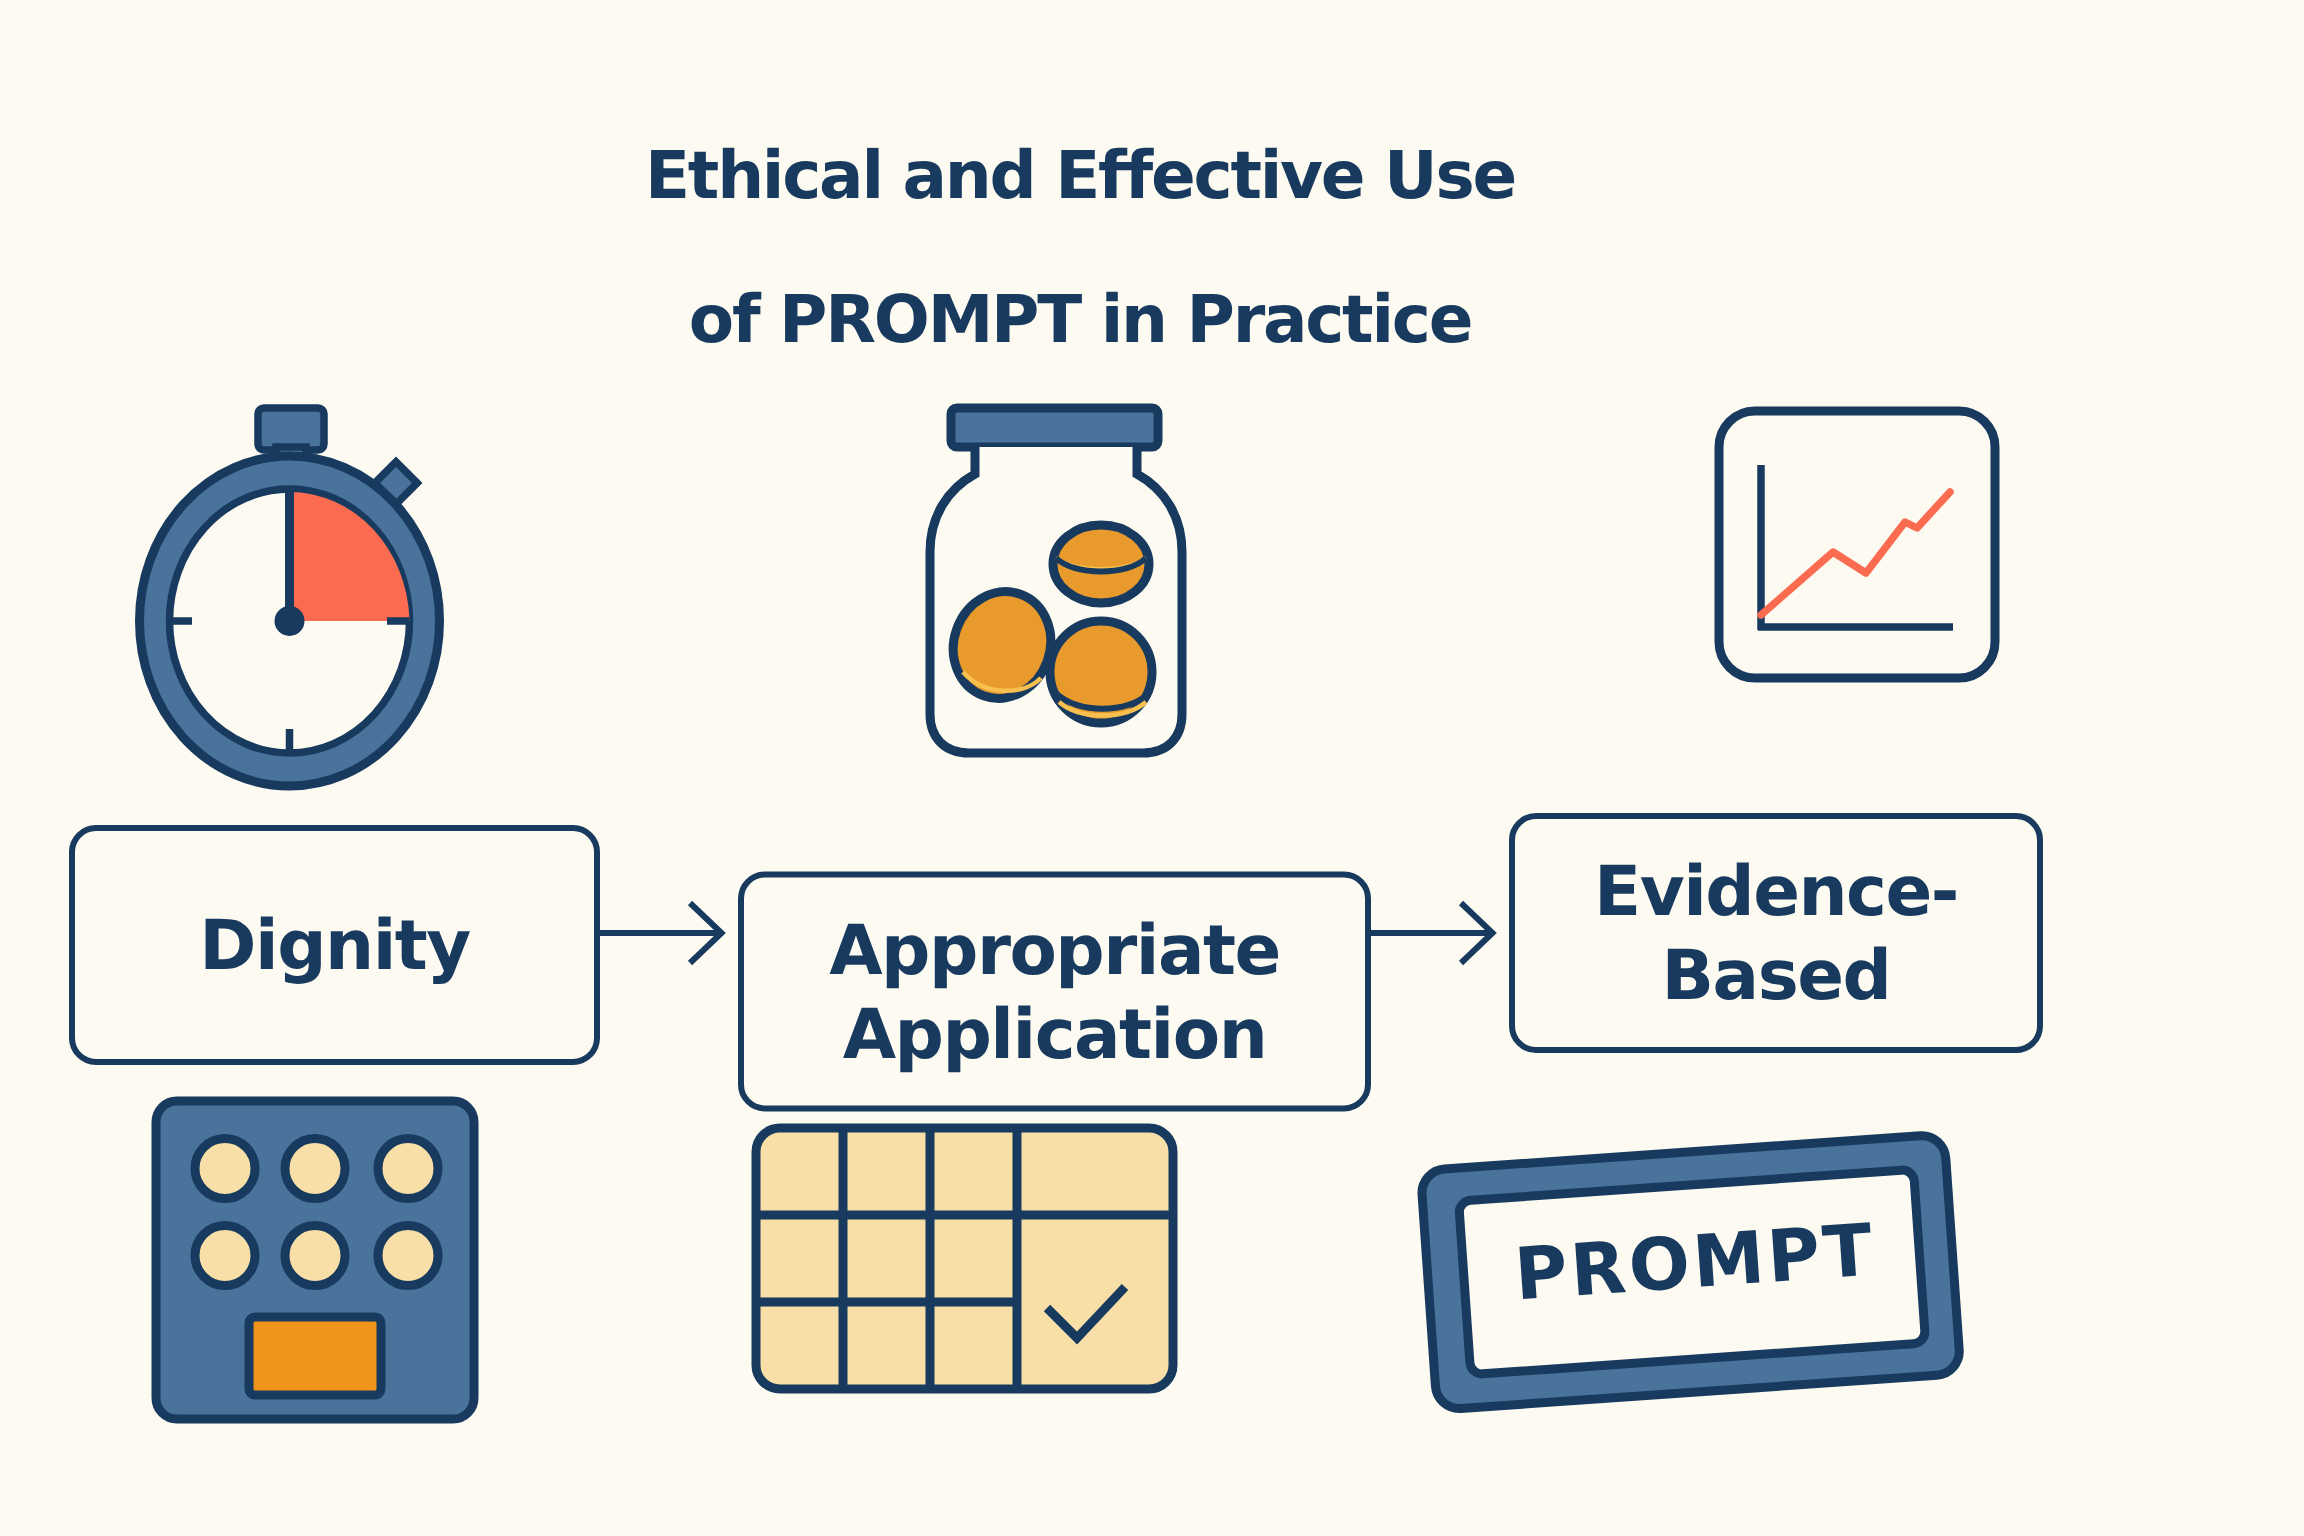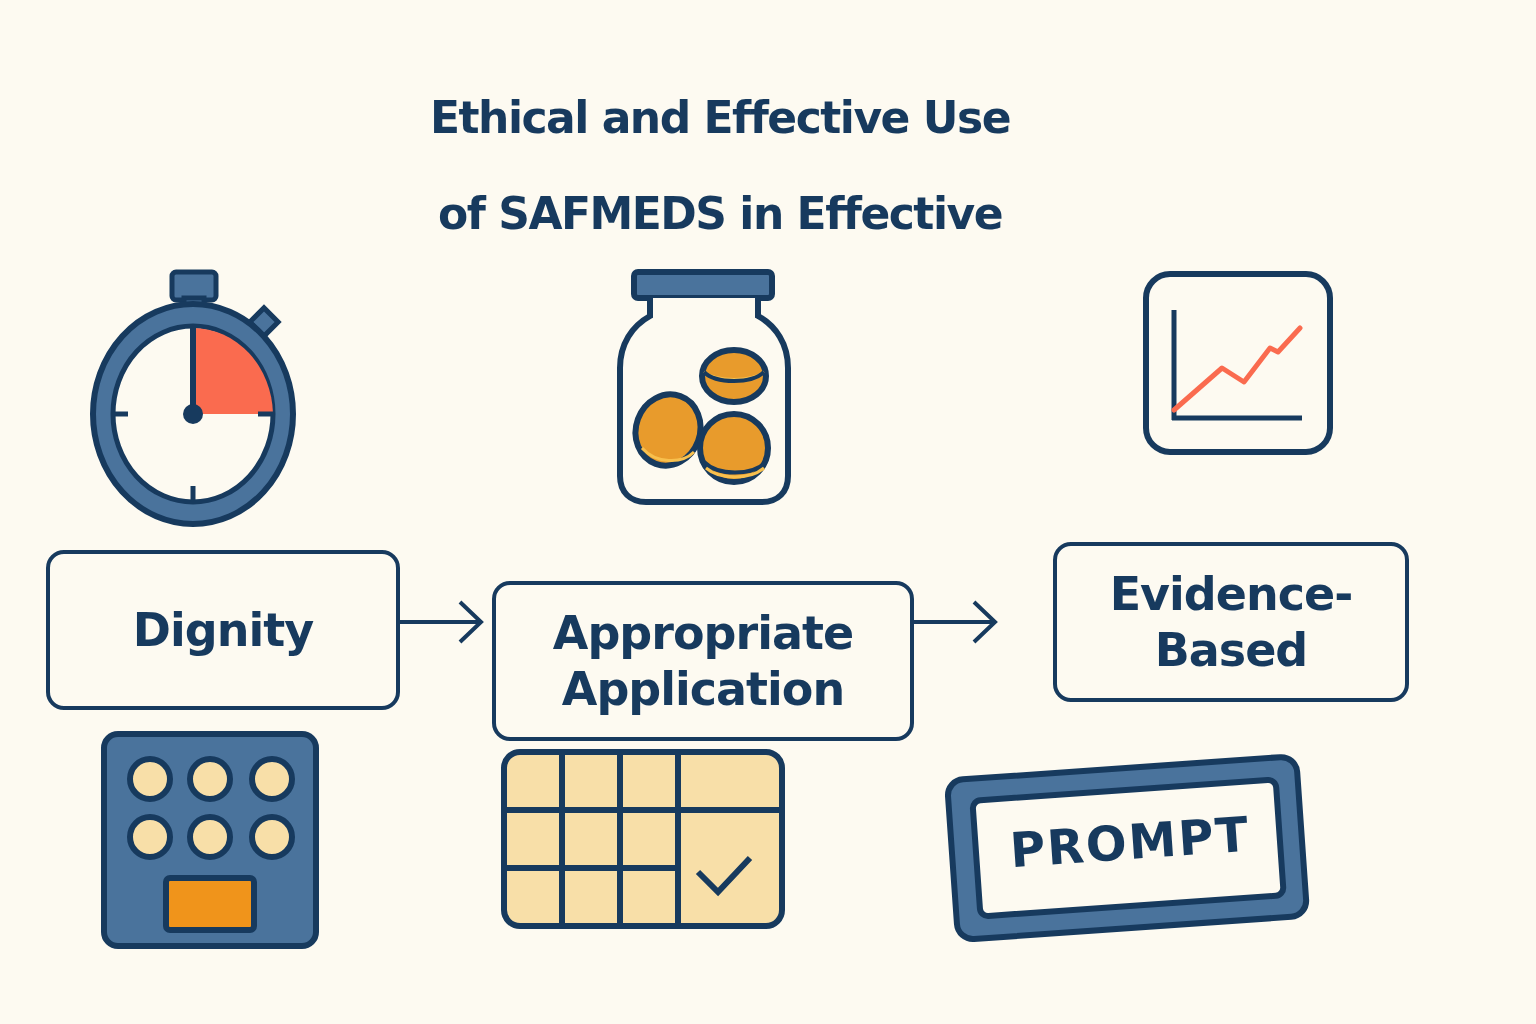--- a/index.html
+++ b/index.html
@@ -53,21 +53,21 @@
     .box span { display: block; }
     .arrow {
       position: absolute;
     }
   </style>
 </head>
 <body>
 
 <div class="title">
   <span>Ethical and Effective Use</span>
-  <span>of SAFMEDS in Effective</span>
+  <span>of PROMPT in Practice</span>
 </div>
 
 <div class="icon" style="left:86px;top:268px;width:220px;height:262px;">
   <svg width="220" height="262" viewBox="0 0 220 262">
 
     <rect x="86" y="4" width="44" height="28" rx="4" fill="#4a739c" stroke="#173a5e" stroke-width="5"></rect>
     <rect x="98" y="30" width="20" height="12" fill="#4a739c" stroke="#173a5e" stroke-width="5"></rect>
 
     <rect x="168" y="44" width="20" height="20" fill="#4a739c" stroke="#173a5e" stroke-width="5" transform="rotate(45 178 54)"></rect>
 
@@ -130,21 +130,21 @@
   <span>Application</span>
 </div>
 
 <div class="arrow" style="left:914px;top:600px;width:86px;height:44px;">
   <svg width="86" height="44" viewBox="0 0 86 44">
     <line x1="0" y1="22" x2="80" y2="22" stroke="#173a5e" stroke-width="4"></line>
     <polyline points="60,2 81,22 60,42" fill="none" stroke="#173a5e" stroke-width="4"></polyline>
   </svg>
 </div>
 
-<div class="box" style="left:1006px;top:542px;width:356px;height:160px;margin-left:47px;">
+<div class="box" style="left:1006px;top:542px;width:356px;height:160px;">
   <span>Evidence-</span>
   <span>Based</span>
 </div>
 
 <div class="icon" style="left:100px;top:730px;width:220px;height:220px;">
   <svg width="220" height="220" viewBox="0 0 220 220">
     <rect x="4" y="4" width="212" height="212" rx="14" fill="#4a739c" stroke="#173a5e" stroke-width="6"></rect>
     <g fill="#f8dfa8" stroke="#173a5e" stroke-width="6">
       <circle cx="50" cy="49" r="20"></circle>
       <circle cx="110" cy="49" r="20"></circle>

